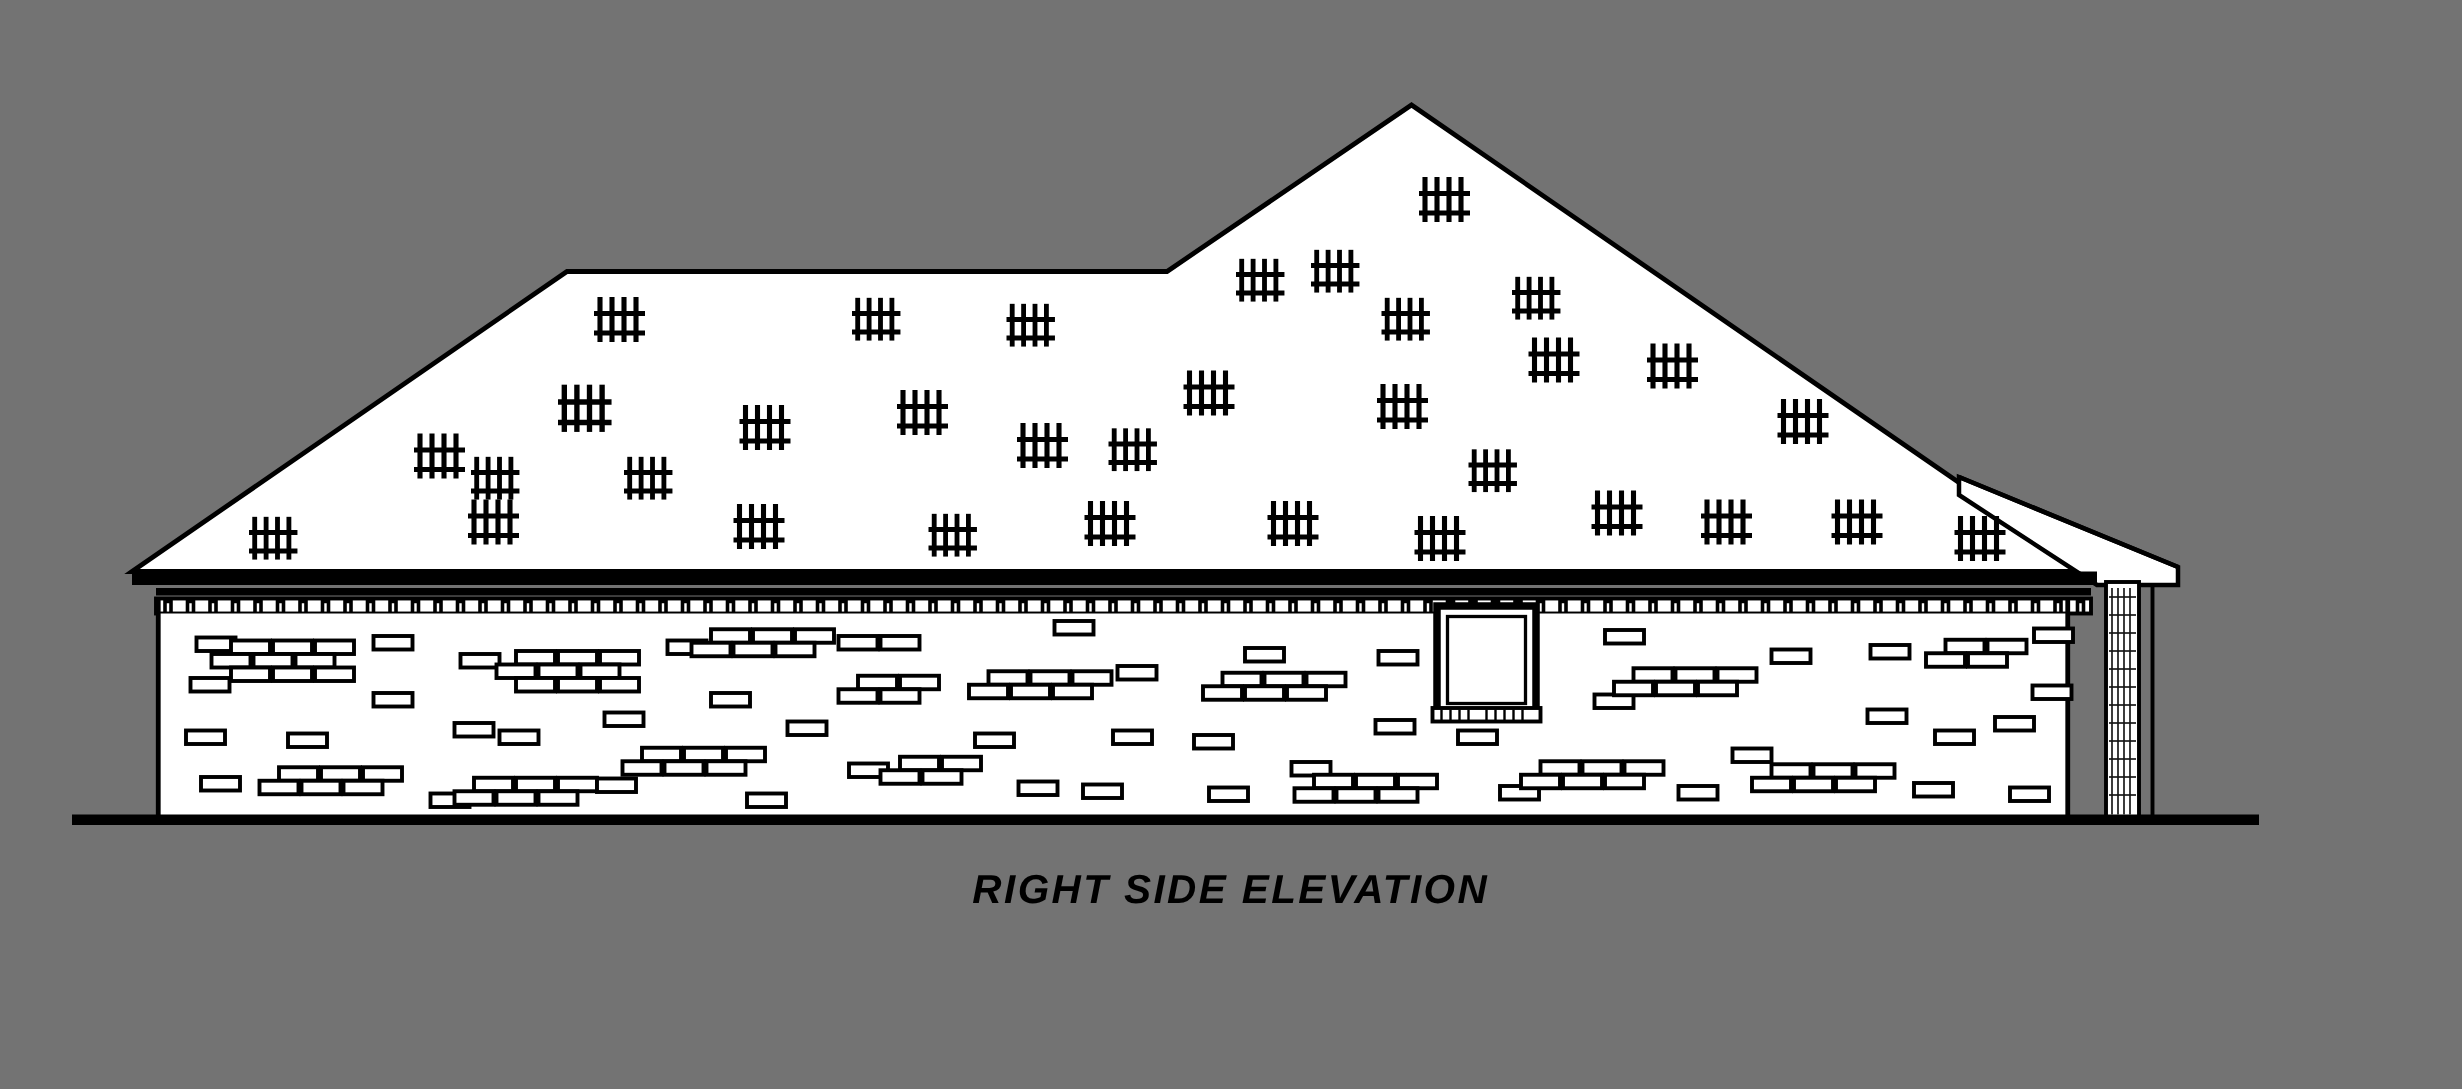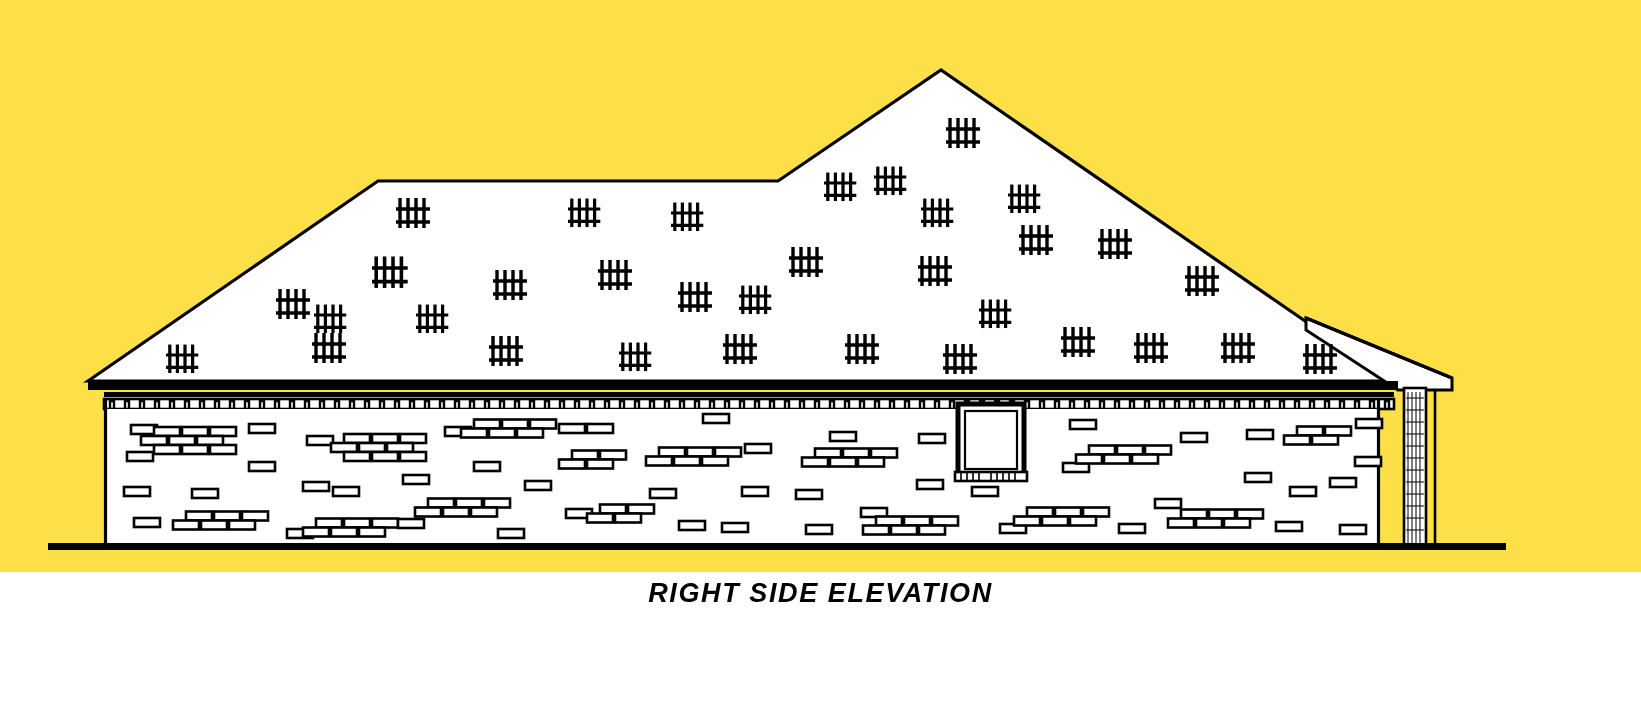--- a/index.html
+++ b/index.html
@@ -10,22 +10,22 @@
   }
   body {
     width: 1641px;
     height: 726px;
     font-family: "Liberation Sans", sans-serif;
     overflow: hidden;
   }
   #sheet {
     position: relative;
     width: 1641px;
-    height: 572px;
-    background: #fde047;
+    height: 726px;
+    background: #737373;
   }
   #drawing {
     position: absolute;
     left: 0;
     top: 0;
     width: 1641px;
     height: 726px;
     display: block;
   }
   .caption-layer {

